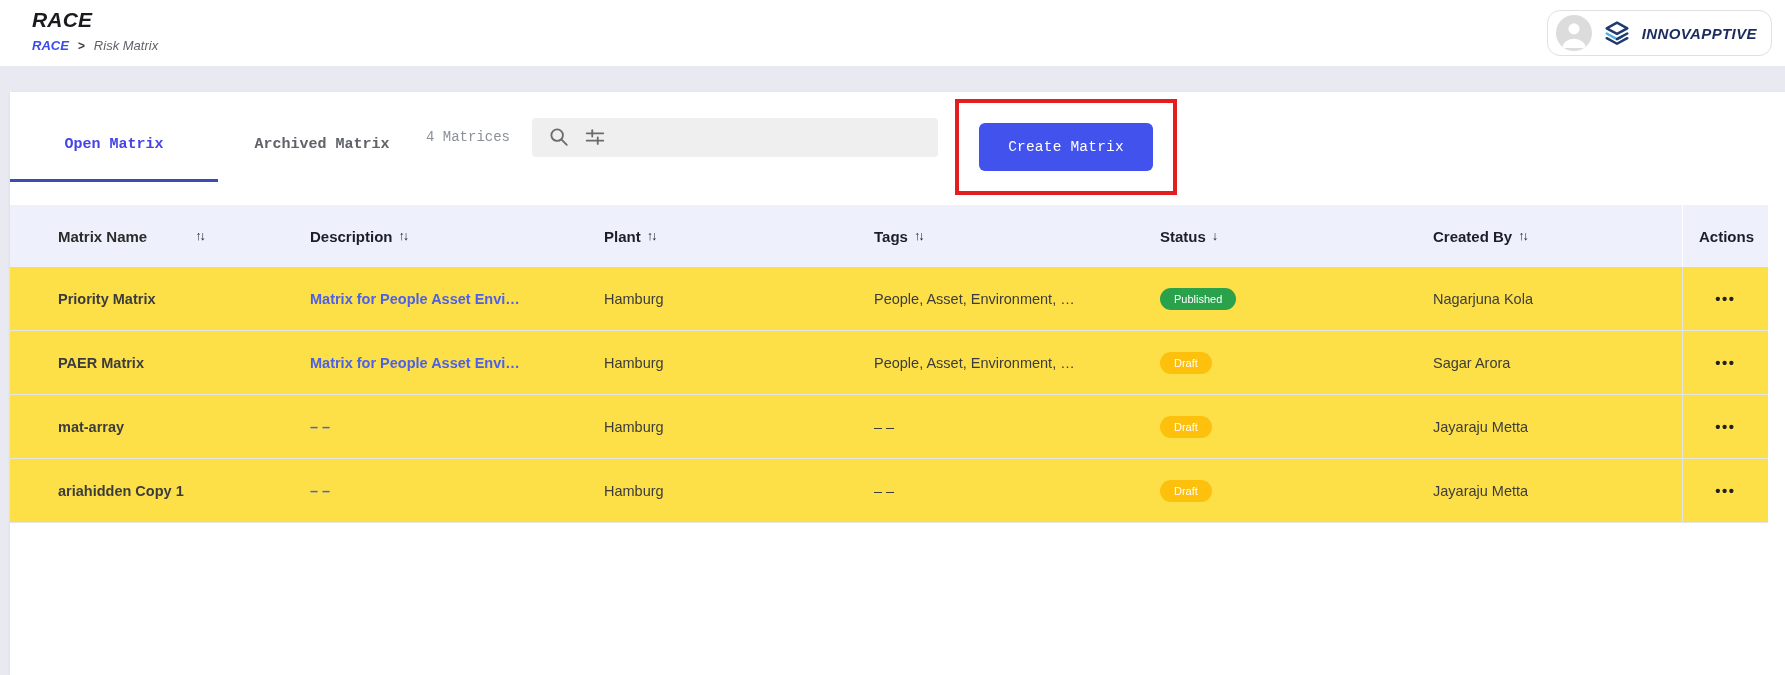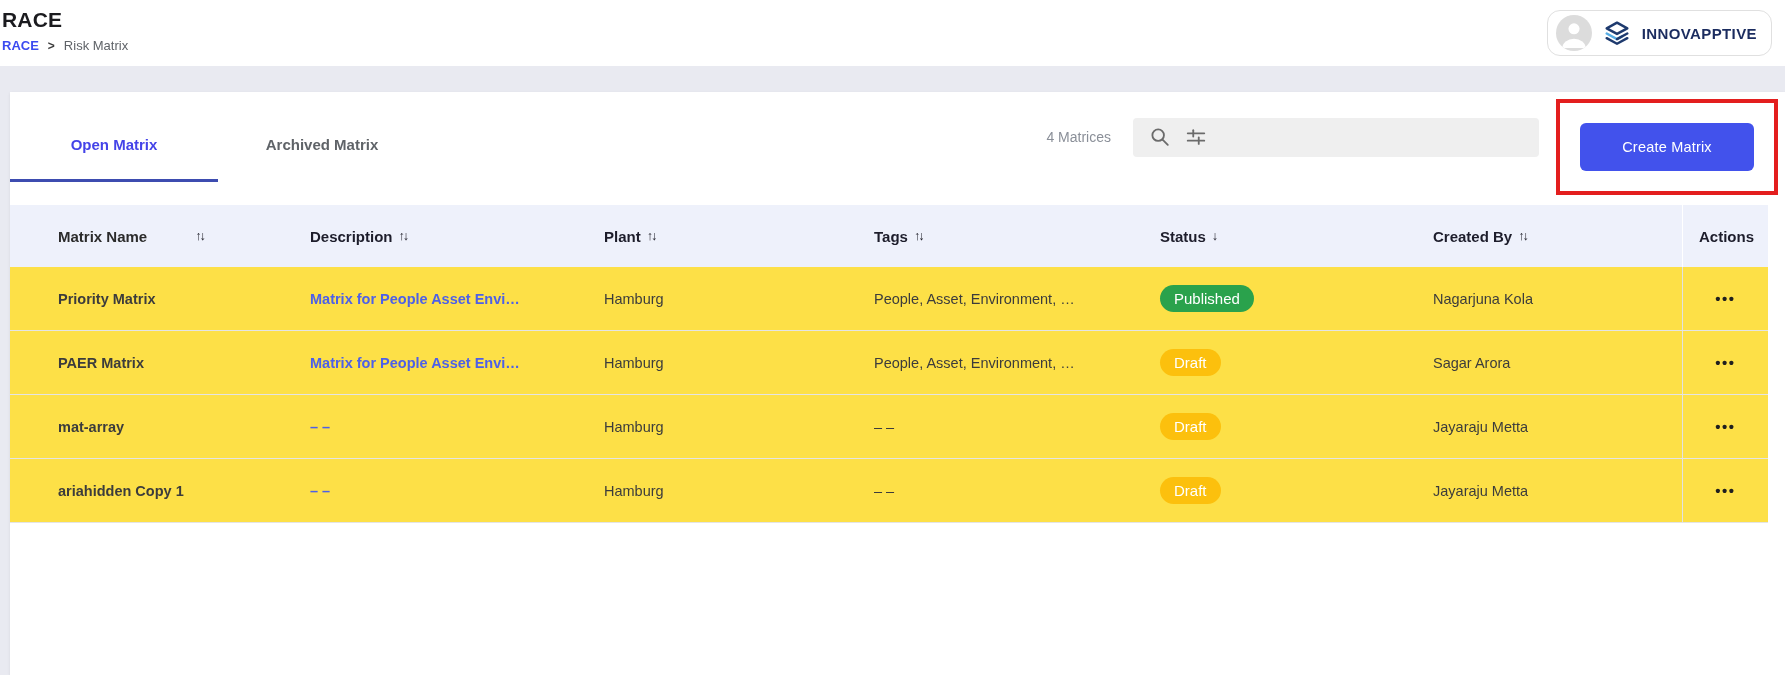--- a/index.html
+++ b/index.html
@@ -6,21 +6,22 @@
   html,body { width:1785px; height:675px; overflow:hidden; }
   body {
     font-family:"Liberation Sans","DejaVu Sans",sans-serif;
     background:#e9eaf1;
     color:#202124;
   }
   
   .top-header {
     height:66px; background:#fff;
     display:flex; justify-content:space-between; align-items:flex-start;
-    padding:8px 13px 0 2px;
+    padding:8px 13px 0 32px;
+    font-style:italic;
   }
   .page-title { font-size:21px; font-weight:700; color:#1b1b1f; letter-spacing:.2px; }
   .breadcrumb { margin-top:6px; font-size:13px; display:flex; align-items:center; gap:9px; }
   .breadcrumb .root { color:#3b4af0; font-weight:600; text-decoration:none; cursor:pointer; }
   .breadcrumb .sep  { color:#3c3c3c; font-weight:700; font-size:12px; }
   .breadcrumb .current { color:#5f6368; }
   .profile-box {
     margin-top:2px; height:46px; min-width:216px;
     border:1px solid #e0e0e0; border-radius:13px; background:#fff;
     display:flex; align-items:center; gap:10px; padding:0 14px 0 8px; cursor:pointer;
@@ -31,22 +32,23 @@
   }
   .brand-text { font-size:15px; font-weight:800; color:#1b2c5f; letter-spacing:.4px; }
   
   .band { height:26px; background:#e9eaf1; }
   
   .card {
     position:absolute; left:10px; top:92px; right:0; bottom:0;
     background:#fff; box-shadow:0 1px 3px rgba(0,0,0,.08);
   }
   .tabs-row {
-    height:90px; display:flex; justify-content:space-between; align-items:center;
+    height:90px; display:flex; align-items:center;
     padding-right:7px;
+    font-family:Liberation Mono, monospace;
   }
   .tabs { display:flex; height:100%; }
   .tab {
     width:208px; height:100%; display:flex; align-items:center; justify-content:center;
     padding-top:14px; font-size:15px; font-weight:700; color:#5f6368; cursor:pointer;
     position:relative;
   }
   .tab.active { color:#4443e8; }
   .tab.active::after {
     content:""; position:absolute; left:0; right:0; bottom:0; height:3px; background:#3d4cb0;
@@ -89,21 +91,21 @@
   .cell { color:#3c3c3c; }
   .cell.link { color:#4d60e8; cursor:pointer;font-weight:bold; }
   .cell-actions {
     height:100%; display:flex; align-items:center; justify-content:center;
   }
   .thead .cell-actions { justify-content:flex-start; padding-left:16px;text-align:center; }
   .col-sep { border-left:1px solid #e2e2e2; }
   .thead .col-sep { border-left:1px solid #fff; }
   .badge {
     display:inline-block; padding:5px 14px; border-radius:14px;
-    color:#fff; font-size:15px; font-weight:500;
+    color:#fff; font-size:11px; font-weight:500;
   }
   .badge-green  { background:#2aa24c; }
   .badge-yellow { background:#fcc00d; }
   .dots { font-size:15px; font-weight:700; color:#1f1f1f; letter-spacing:1.5px; cursor:pointer; }
 </style>
 </head>
 <body>
 
 <div class="top-header">
   <div>

